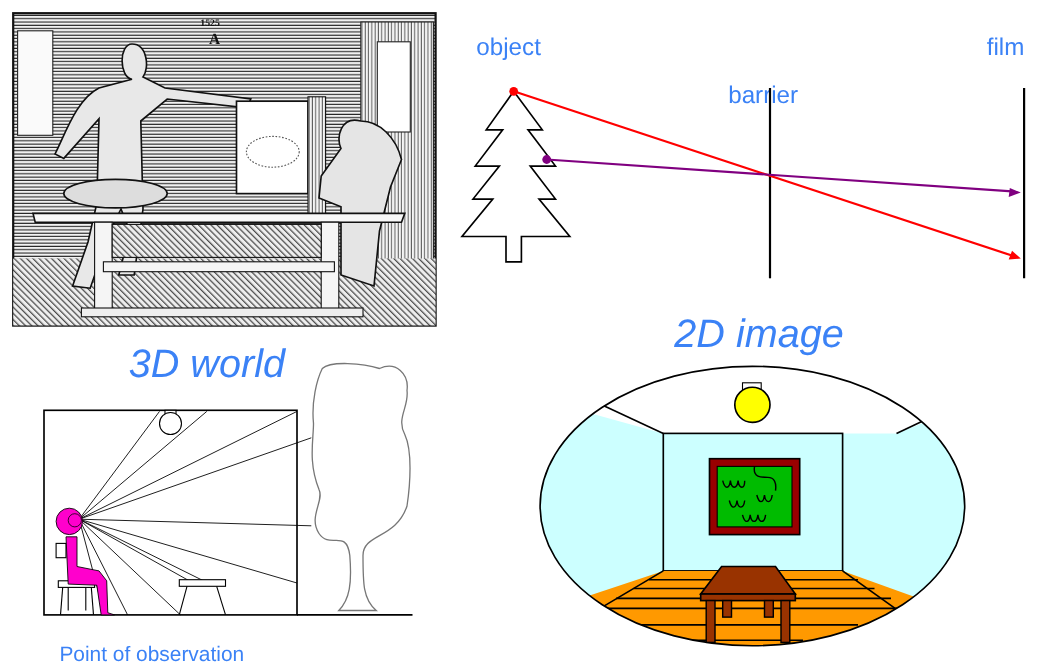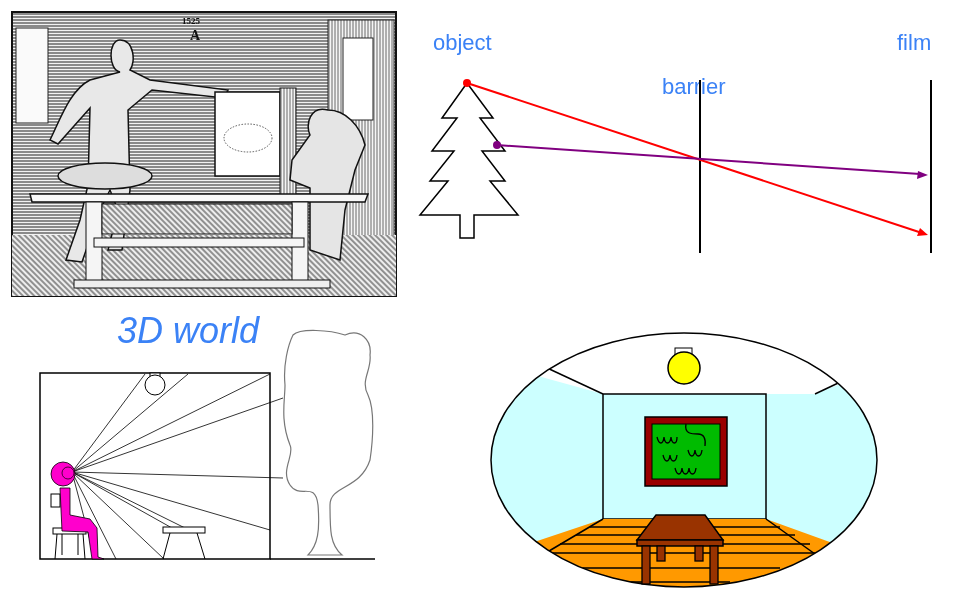--- a/index.html
+++ b/index.html
@@ -77,20 +77,21 @@
     <polygon points="928,235 917,236 920,228" fill="#ff0000"></polygon>
     <line x1="497" y1="145" x2="920" y2="174" stroke="#800080" stroke-width="2"></line>
     <polygon points="928,175 917,179 918,171" fill="#800080"></polygon>
     <circle cx="467" cy="83" r="4" fill="#ff0000"></circle>
     <circle cx="497" cy="145" r="4" fill="#800080"></circle>
   </svg>
 </div>
 
 <div class="panel" style="left:0;top:300px;width:480px;height:307px;text-align:center;">
   <span class="label title-it" style="left:117px;top:10px;">3D world</span>
+  <span class="label caption" style="left:54px;top:285px;">Point of observation</span>
   <svg width="480" height="307" viewBox="0 300 480 307">
 
     <rect x="40" y="373" width="230" height="186" fill="#fff" stroke="#000" stroke-width="1.5"></rect>
 
     <rect x="150" y="373" width="10" height="5" fill="#fff" stroke="#000"></rect>
     <circle cx="155" cy="385" r="10" fill="#fff" stroke="#000"></circle>
 
     <g stroke="#000" stroke-width="0.8">
       <line x1="72" y1="472" x2="145" y2="374"></line>
       <line x1="72" y1="472" x2="188" y2="374"></line>
@@ -125,20 +126,21 @@
       <circle cx="63" cy="474" r="12" fill="#ff00cc" stroke="#000" stroke-width="0.8"></circle>
       <circle cx="68" cy="473" r="6" fill="none" stroke="#000" stroke-width="0.7"></circle>
     </g>
 
     <path d="M293,335 C300,328 330,330 345,335 C360,328 372,340 370,355 C372,370 360,380 368,395 C375,410 373,440 370,460 C360,490 330,485 330,505 C330,530 330,545 342,555 L308,555 C318,545 320,530 318,505 C315,480 300,500 290,485 C280,470 295,455 290,445 C280,420 285,400 285,385 C283,365 288,345 293,335 Z" fill="#fff" stroke="#777" stroke-width="1.2"></path>
     <line x1="270" y1="559" x2="375" y2="559" stroke="#000" stroke-width="1.5"></line>
   </svg>
 </div>
 
 <div class="panel" style="left:480px;top:280px;width:475px;height:327px;">
+  <span class="label title-it" style="left:133px;top:2px;">2D image</span>
   <svg width="475" height="327" viewBox="480 280 475 327">
     <defs>
       <clipPath id="ovalClip">
           <ellipse cx="684" cy="460" rx="193" ry="127"></ellipse>
         </clipPath>
     </defs>
     <g clip-path="url(#ovalClip)">
       <rect x="480" y="330" width="420" height="270" fill="#ccffff"></rect>
 
       <polygon points="480,330 900,330 900,360 815,394 603,394 480,360" fill="#ffffff"></polygon>

